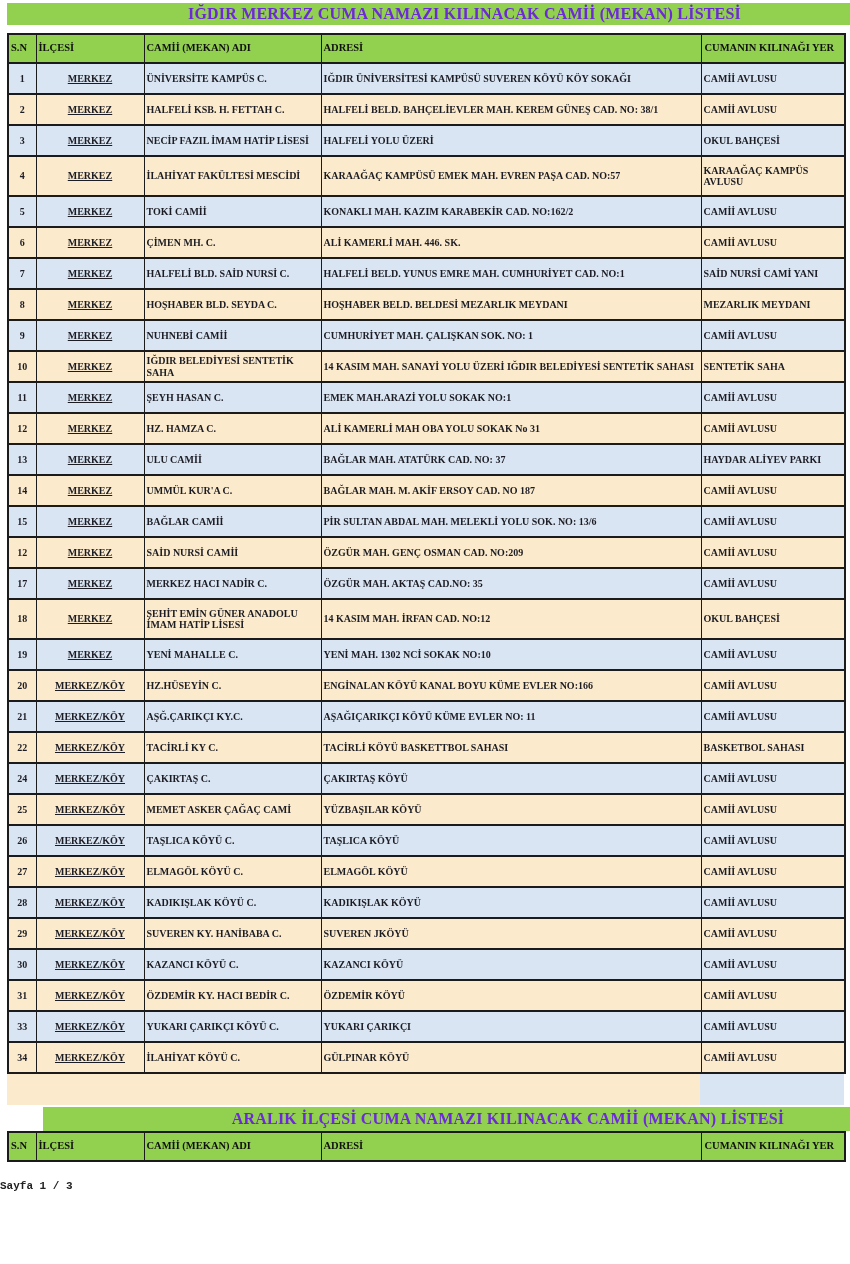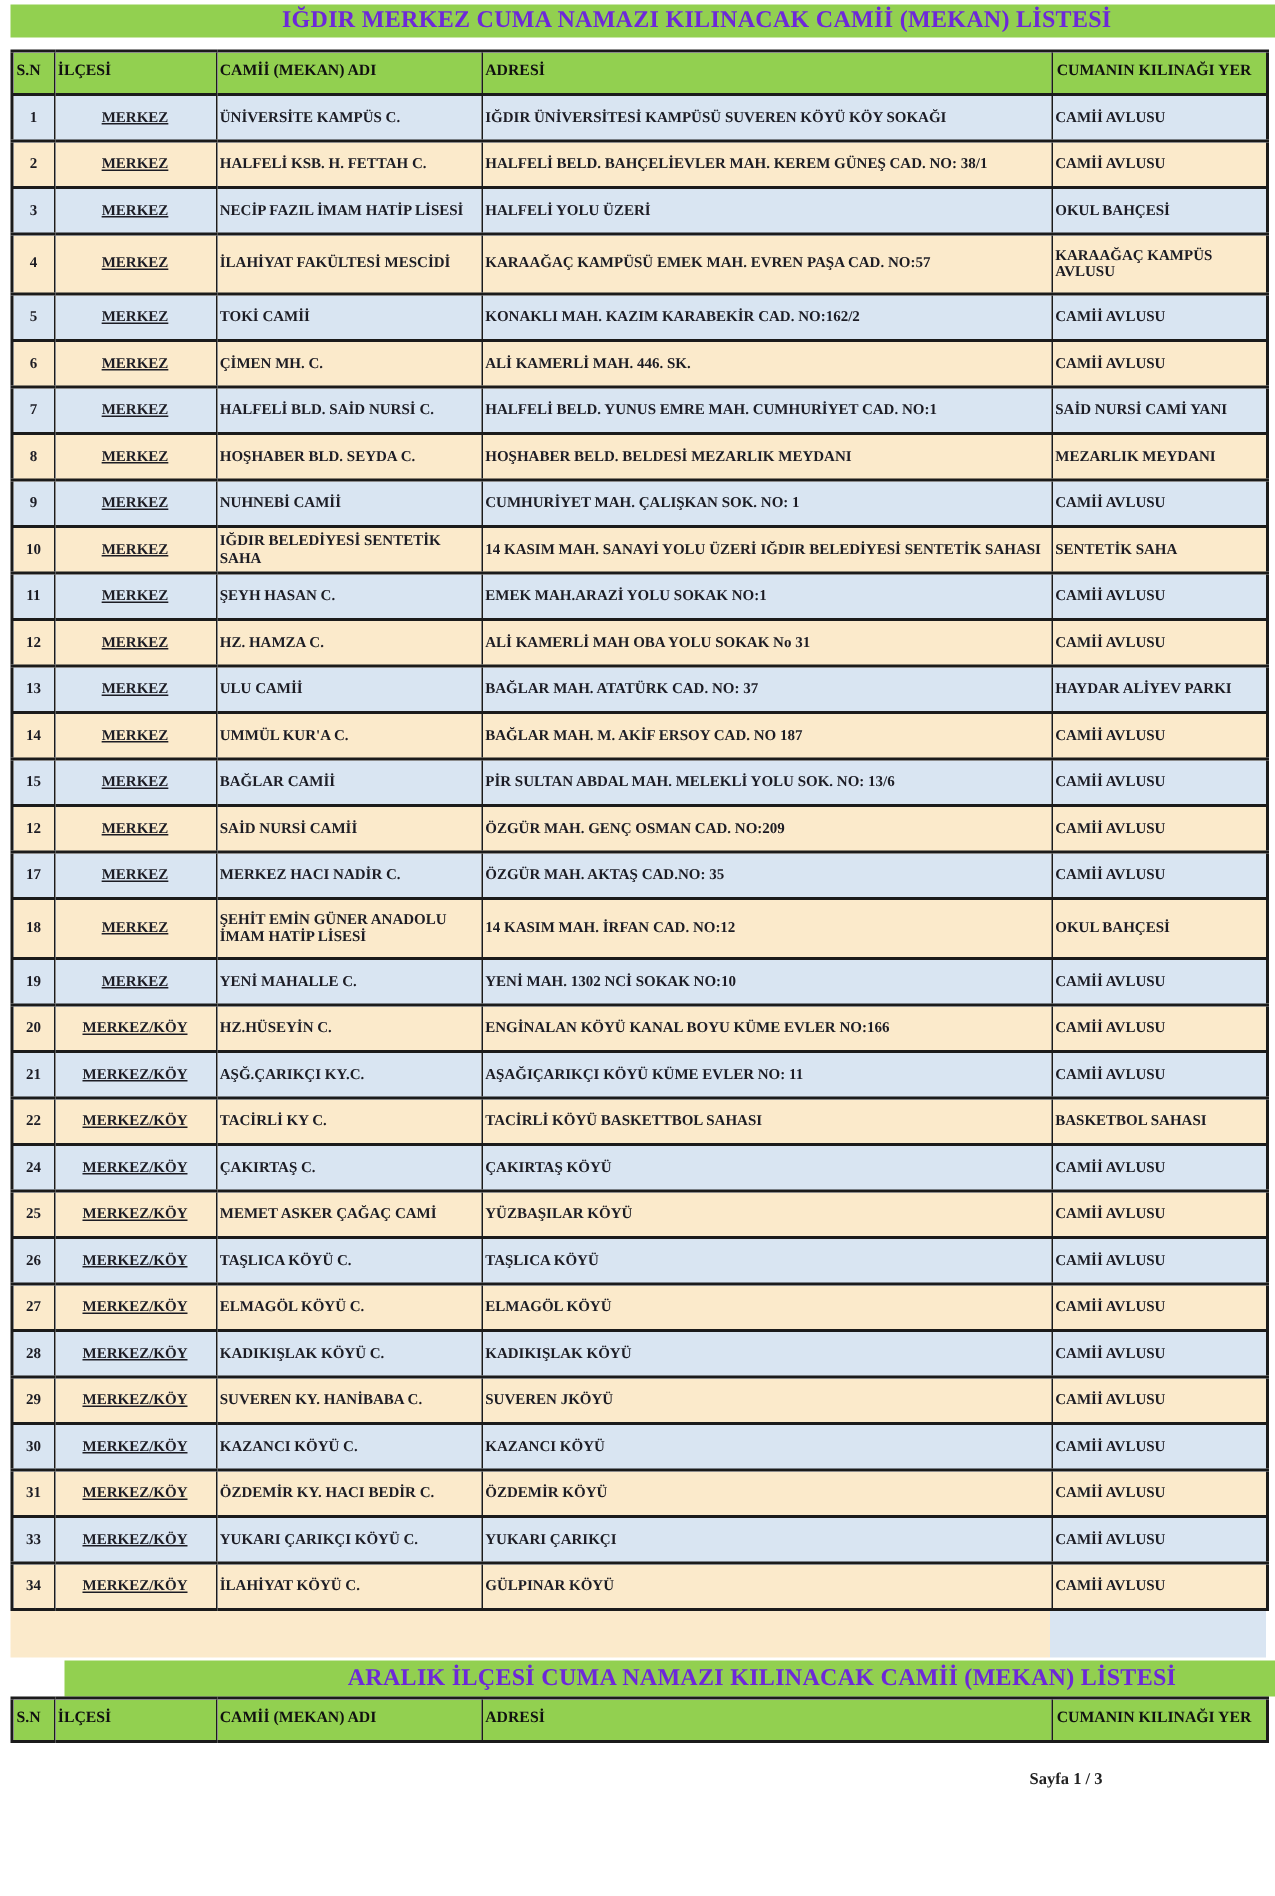--- a/index.html
+++ b/index.html
@@ -69,22 +69,22 @@
     margin-left: 7px;
     width: 837px;
     height: 31px;
     background: linear-gradient(90deg,
       var(--cream, #FBEACB) 0px, var(--cream, #FBEACB) 693px,
       var(--blue, #D9E5F2) 693px, var(--blue, #D9E5F2) 100%);
   }
   .footer {
     margin-top: 18px;
     width: 735px;
-    text-align: right;
-    font-family: Liberation Serif, serif;
+    text-align: left;
+    font-family: Liberation Mono, monospace;
     font-size: 11px;
     font-weight: 600;
     color: #222222;
   }
 </style>
 </head>
 <body>
 
 <div class="page">
 

